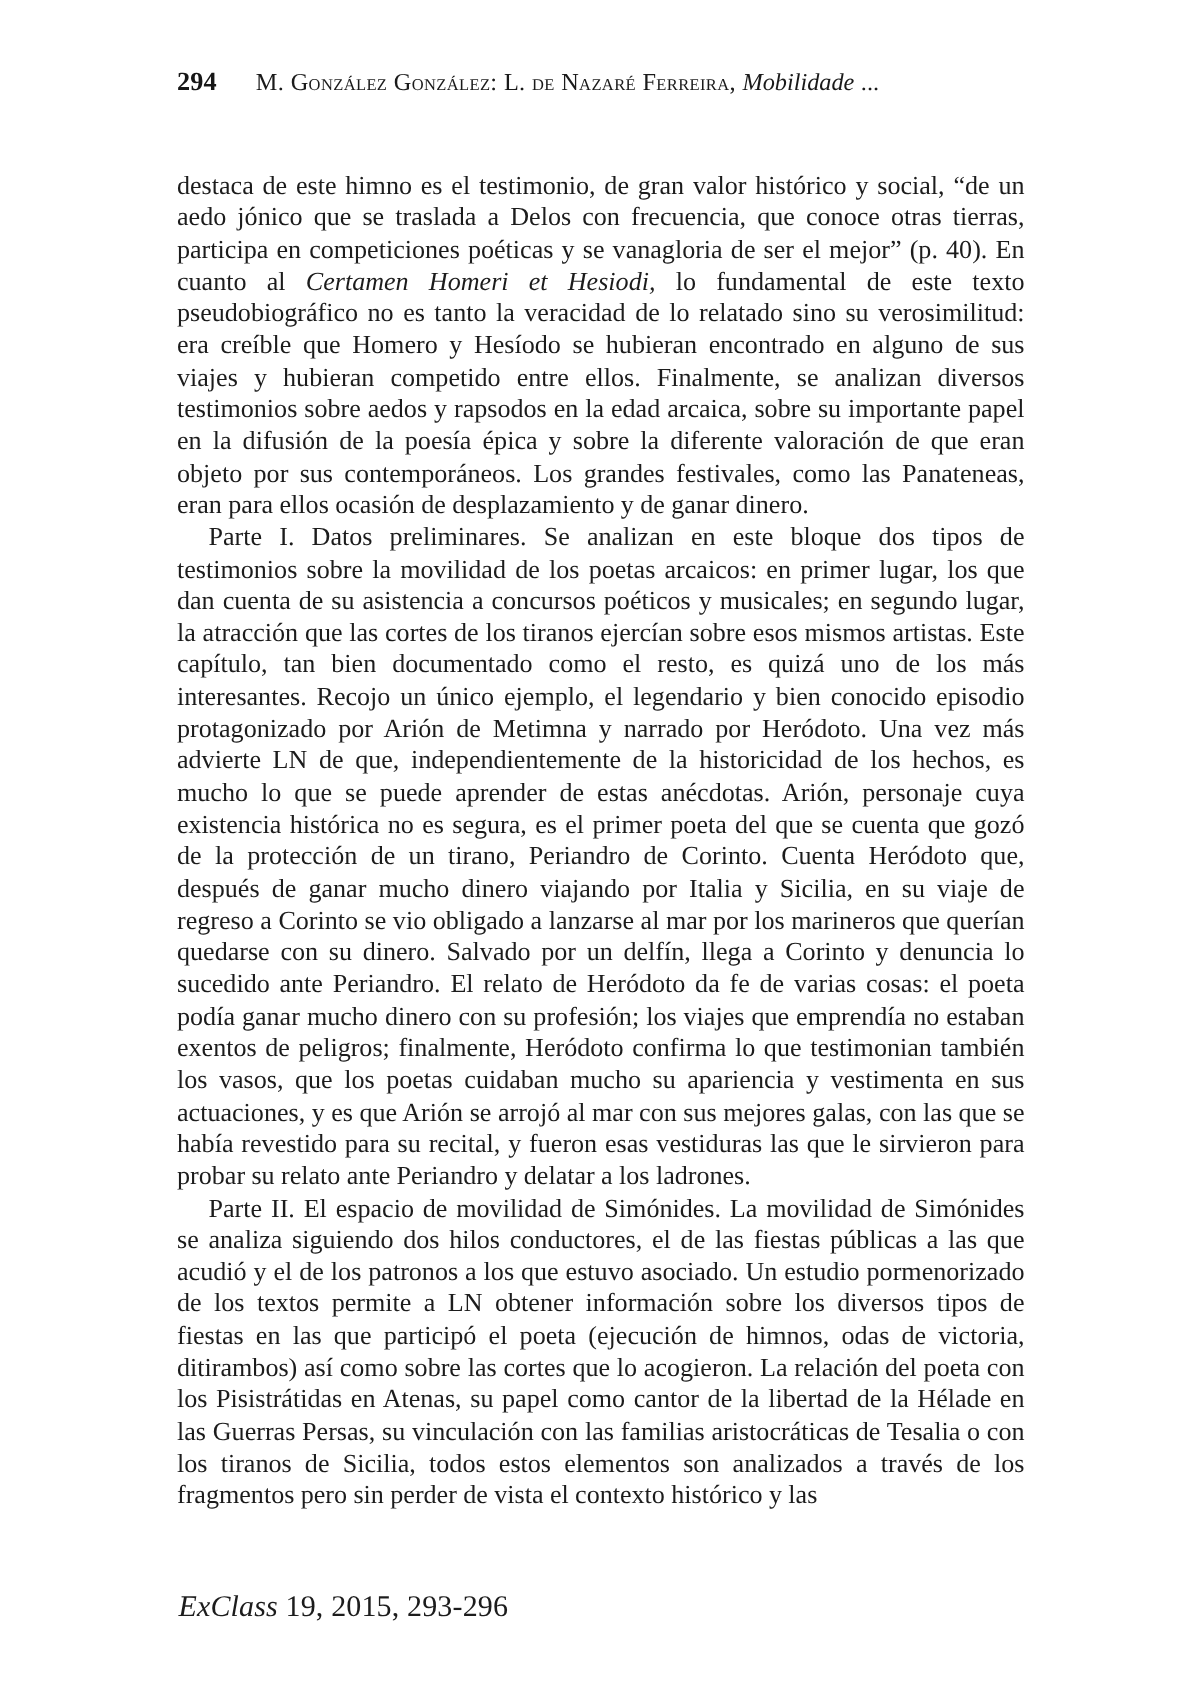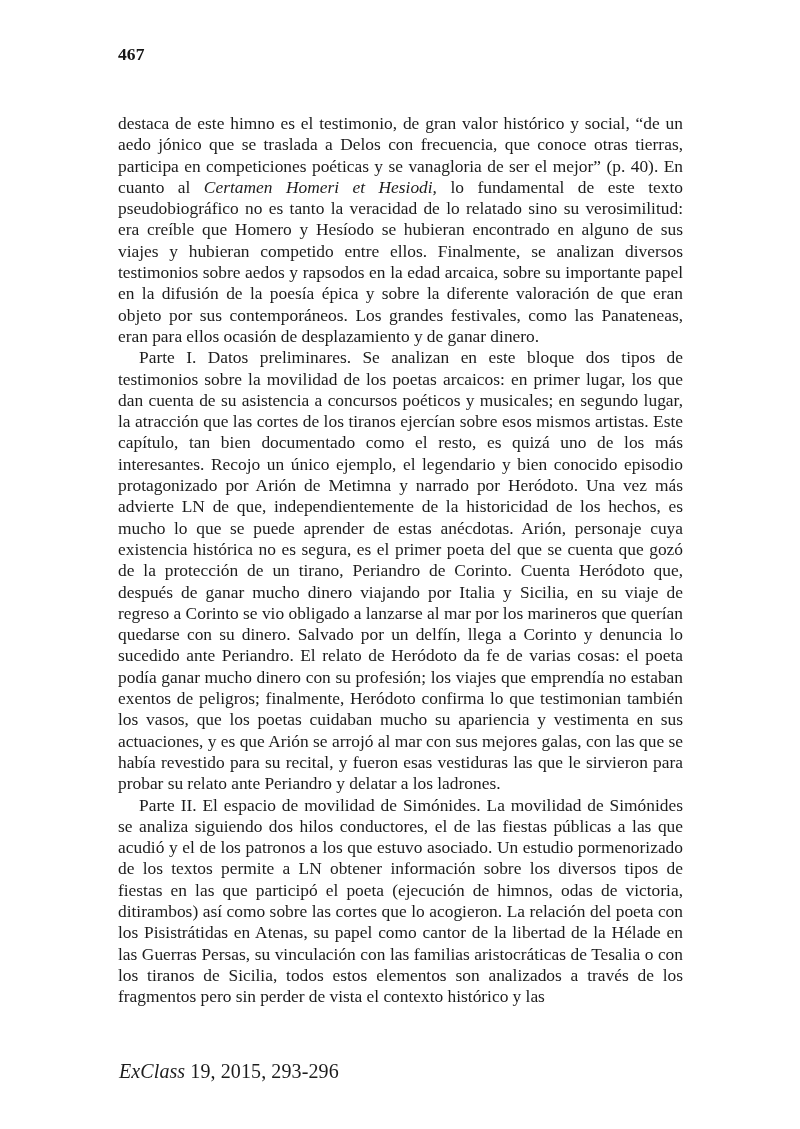--- a/index.html
+++ b/index.html
@@ -94,21 +94,22 @@
   .footer .journal {
     font-style: italic;
   }
 </style>
 </head>
 <body>
 
 <div class="page">
 
   <div class="running-head">
-    <span class="folio">467</span>
+    <span class="folio">294</span>
+    <span class="head-title"><span>M. González González: L. de Nazaré Ferreira,</span> <span class="work">Mobilidade</span> <span class="ellip">...</span></span>
   </div>
 
   <div class="body-block">
     <p><span>destaca de este himno es el testimonio, de gran valor histórico y social, “de un aedo jónico que se traslada a Delos con frecuencia, que conoce otras tierras, participa en competiciones poéticas y se vanagloria de ser el mejor” (p. 40). En cuanto al </span><em>Certamen Homeri et Hesiodi,</em><span> lo fundamental de este texto pseudobiográfico no es tanto la veracidad de lo relatado sino su verosimilitud: era creíble que Homero y Hesíodo se hubieran encontrado en alguno de sus viajes y hubieran competido entre ellos. Finalmente, se analizan diversos testimonios sobre aedos y rapsodos en la edad arcaica, sobre su importante papel en la difusión de la poesía épica y sobre la diferente valoración de que eran objeto por sus contemporáneos. Los grandes festivales, como las Panateneas, eran para ellos ocasión de desplazamiento y de ganar dinero.</span></p>
     <p class="indent">Parte I. Datos preliminares. Se analizan en este bloque dos tipos de testimonios sobre la movilidad de los poetas arcaicos: en primer lugar, los que dan cuenta de su asistencia a concursos poéticos y musicales; en segundo lugar, la atracción que las cortes de los tiranos ejercían sobre esos mismos artistas. Este capítulo, tan bien documentado como el resto, es quizá uno de los más interesantes. Recojo un único ejemplo, el legendario y bien conocido episodio protagonizado por Arión de Metimna y narrado por Heródoto. Una vez más advierte LN de que, independientemente de la historicidad de los hechos, es mucho lo que se puede aprender de estas anécdotas. Arión, personaje cuya existencia histórica no es segura, es el primer poeta del que se cuenta que gozó de la protección de un tirano, Periandro de Corinto. Cuenta Heródoto que, después de ganar mucho dinero viajando por Italia y Sicilia, en su viaje de regreso a Corinto se vio obligado a lanzarse al mar por los marineros que querían quedarse con su dinero.  Salvado por un delfín, llega a Corinto y denuncia lo sucedido ante Periandro. El relato de Heródoto da fe de varias cosas: el poeta podía ganar mucho dinero con su profesión; los viajes que emprendía no estaban exentos de peligros; finalmente, Heródoto confirma lo que testimonian también los vasos, que los poetas cuidaban mucho su apariencia y vestimenta en sus actuaciones, y es que Arión se arrojó al mar con sus mejores galas, con las que se había revestido para su recital, y fueron esas vestiduras las que le sirvieron para probar su relato ante Periandro y delatar a los ladrones.</p>
     <p class="indent">Parte II. El espacio de movilidad de Simónides. La movilidad de Simónides se analiza siguiendo dos hilos conductores, el de las fiestas públicas a las que acudió y el de los patronos a los que estuvo asociado. Un estudio pormenorizado de los textos permite a LN obtener información sobre los diversos tipos de fiestas en las que participó el poeta (ejecución de himnos, odas de victoria, ditirambos) así como sobre las cortes que lo acogieron. La relación del poeta con los Pisistrátidas en Atenas, su papel como cantor de la libertad de la Hélade en las Guerras Persas, su vinculación con las familias aristocráticas de Tesalia o con los tiranos de Sicilia, todos estos elementos son analizados a través de los fragmentos pero sin perder de vista el contexto histórico y las</p>
   </div>
 
   <div class="footer"><span class="journal">ExClass</span><span> 19, 2015, 293-296</span></div>
 

